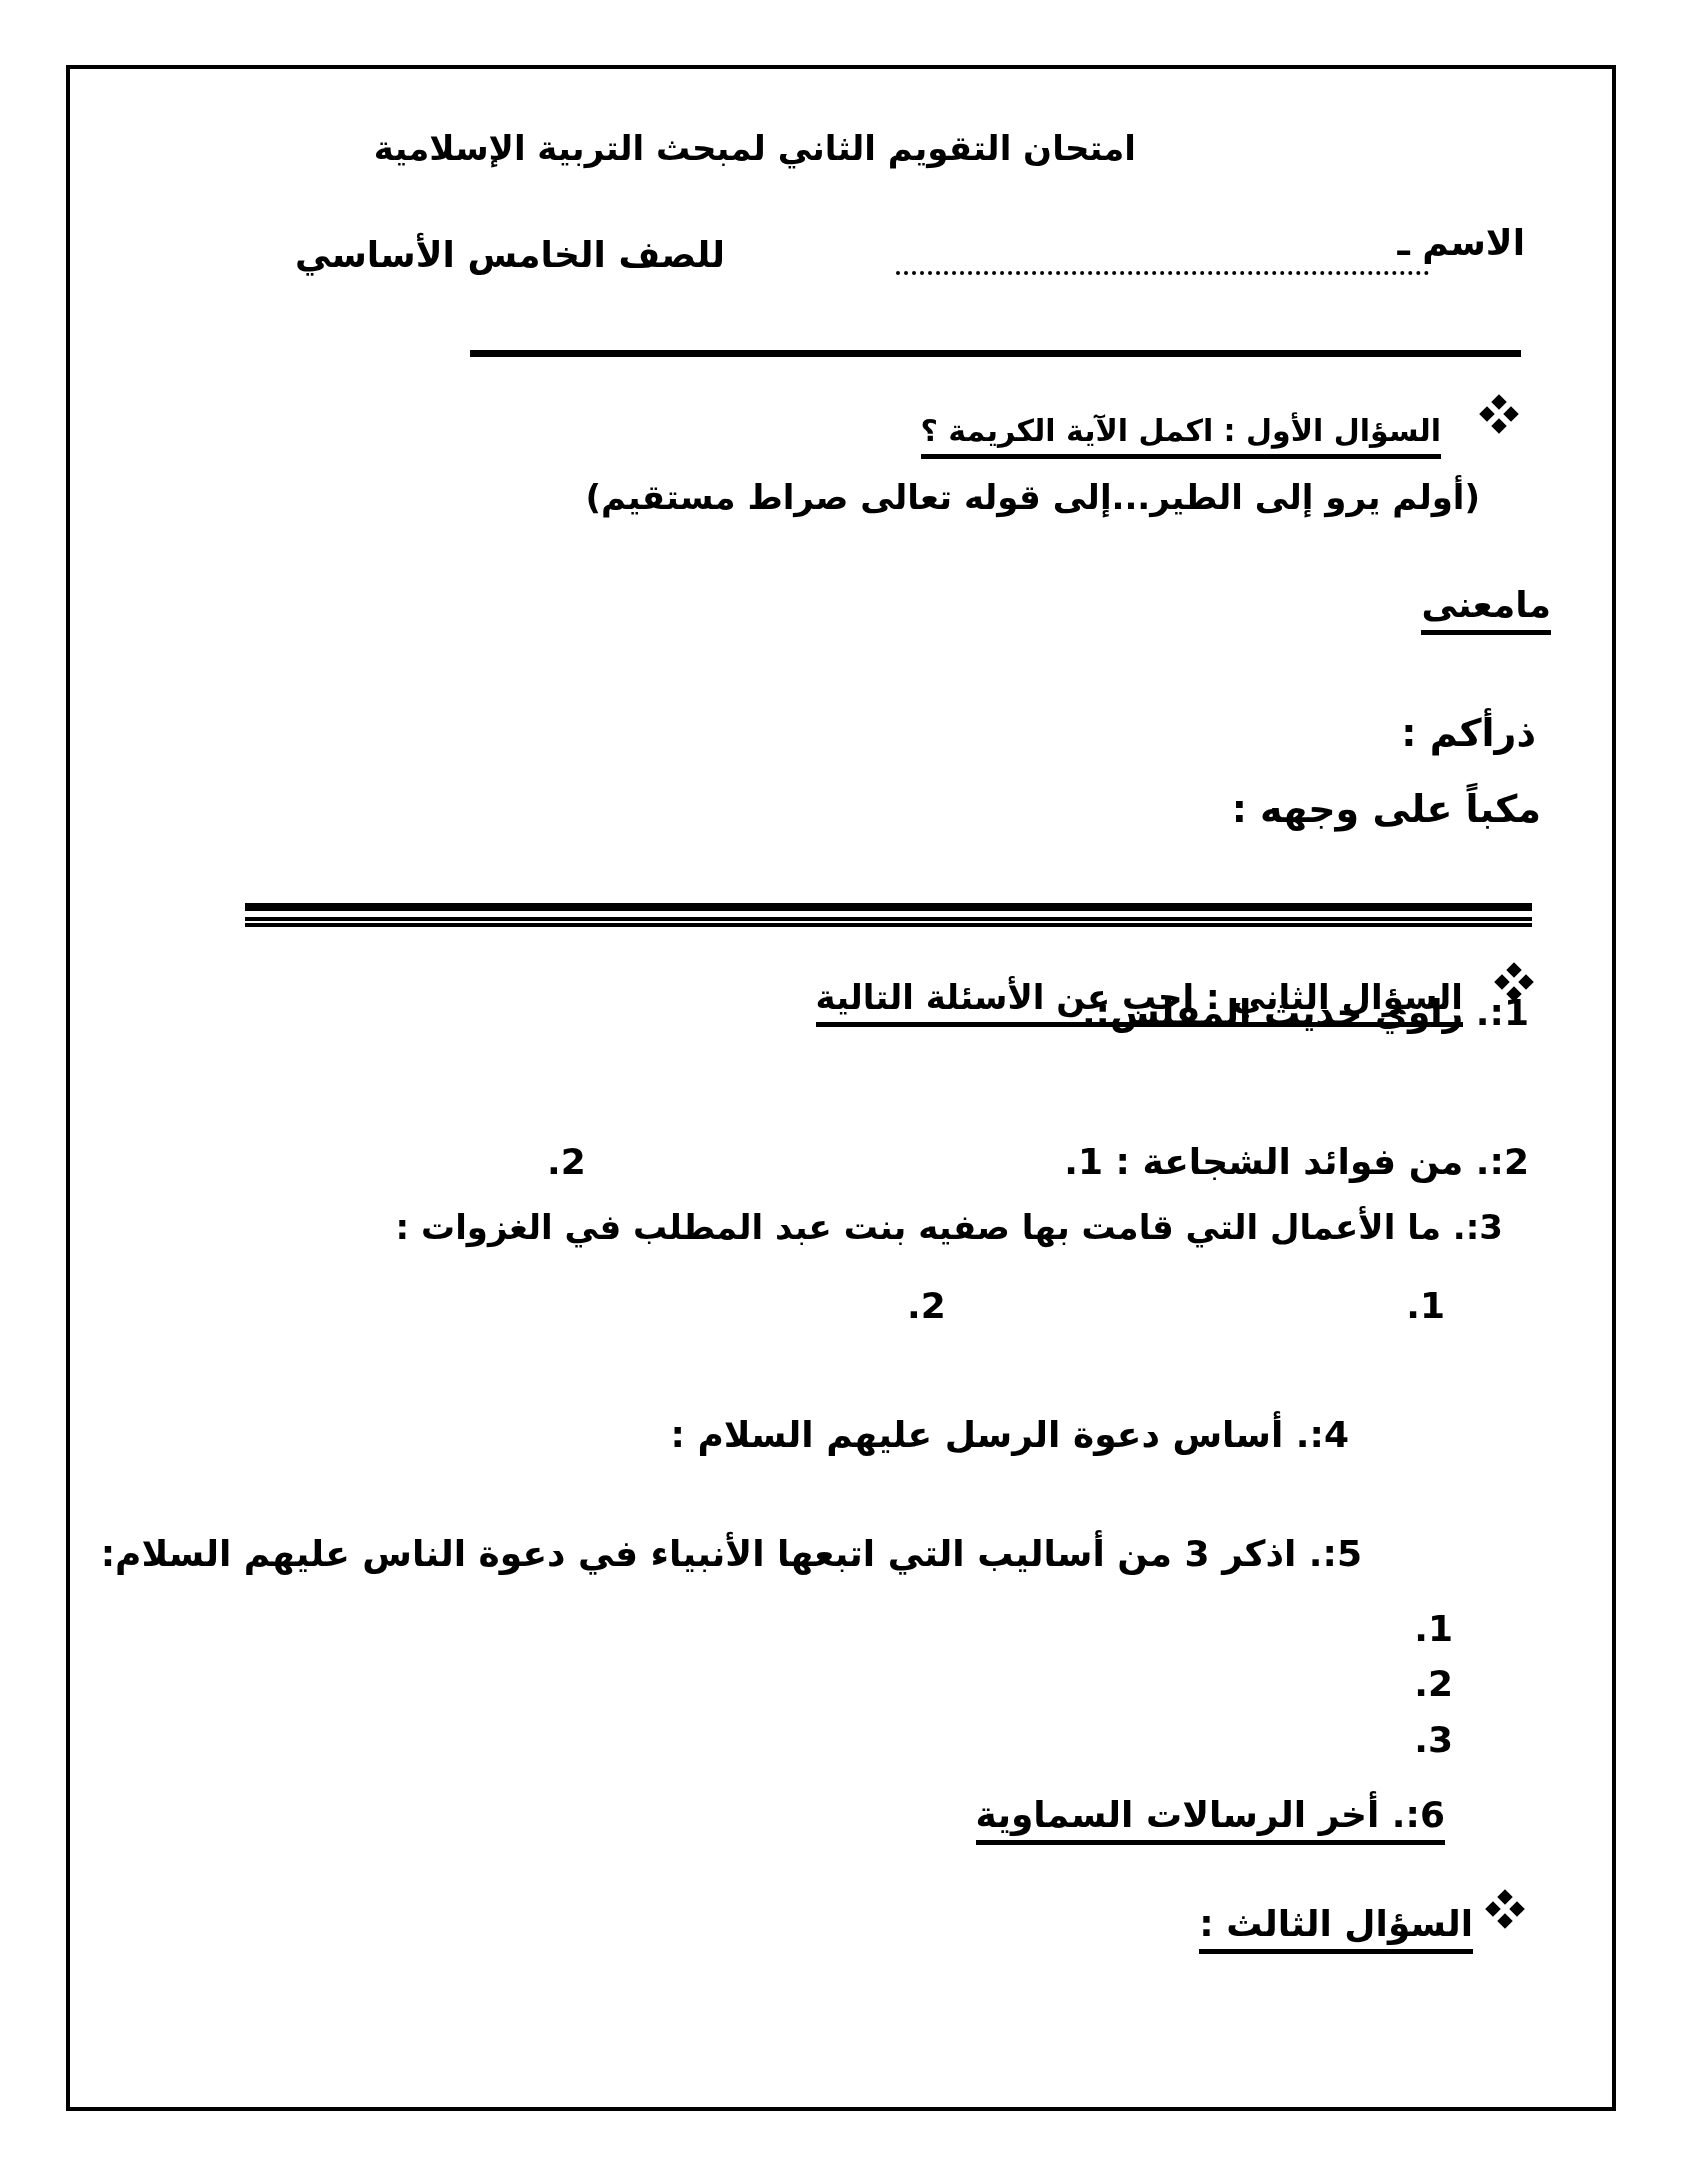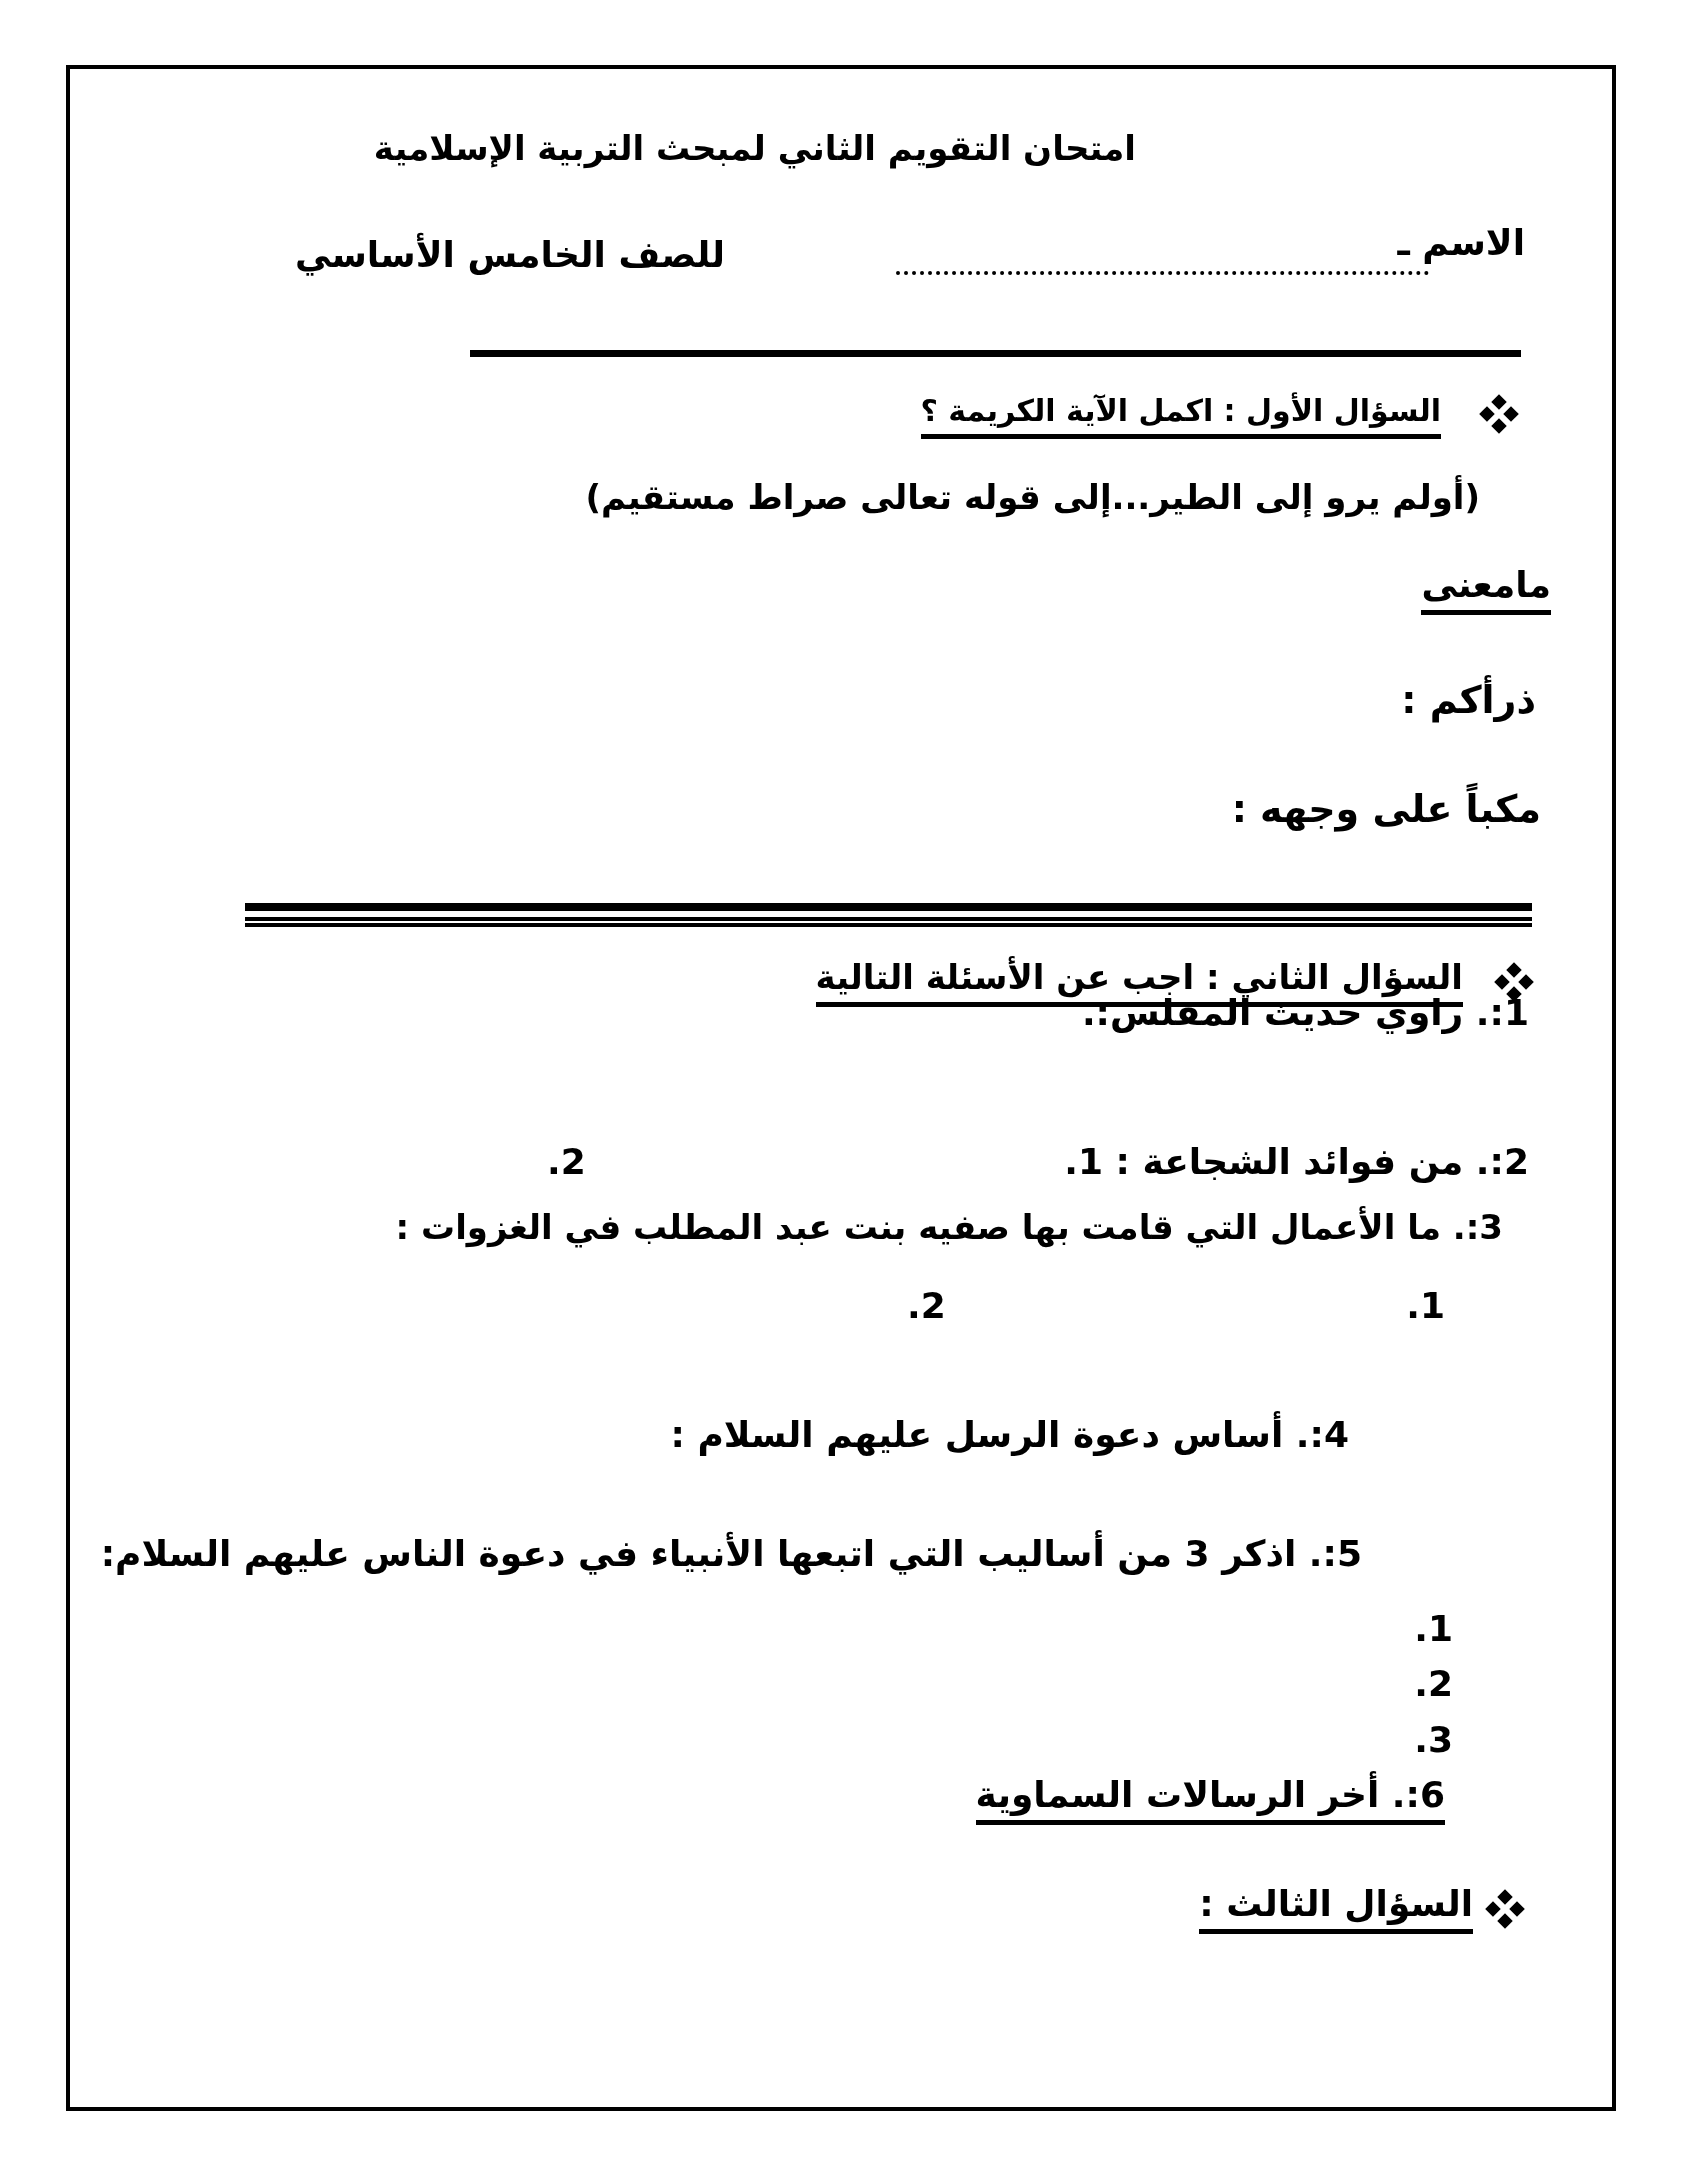--- a/index.html
+++ b/index.html
@@ -29,20 +29,21 @@
     position: absolute;
     direction: rtl;
     white-space: nowrap;
     font-weight: bold;
     color: #000;
     line-height: 1.15;
   }
   .u {
     border-bottom: 5px solid #000;
     padding-bottom: 5px;
+    margin-top: 20px;
   }
   .fs30 { font-size: 30px; }
   .fs34 { font-size: 34px; }
   .fs36 { font-size: 36px; }
   .fs38 { font-size: 38px; }
 
   
   .diamond-bullet {
     position: absolute;
     width: 28px;
@@ -98,21 +99,21 @@
 
   <div class="head-rule"></div>
 
   <span class="diamond-bullet" style="top:400px; right:170px;"></span>
   <div class="t fs30 u" style="top:394px; right:242px;">السؤال الأول :  اكمل الآية الكريمة ؟</div>
 
   <div class="t fs34" style="top:478px; right:203px;">(أولم يرو إلى الطير...إلى قوله تعالى صراط مستقيم)</div>
 
   <div class="t fs36 u" style="top:564px; right:132px;">مامعنى</div>
 
-  <div class="t fs38" style="top:679px; right:147px;">ذرأكم :</div>
+  <div class="t fs38" style="top:712px; right:147px;">ذرأكم :</div>
 
   <div class="t fs38" style="top:788px; right:142px;margin-left:45px;">مكباً على وجهه :</div>
 
   <div class="separator">
     <div class="bar-thick"></div>
     <div class="gap-a"></div>
     <div class="bar-thin"></div>
     <div class="gap-b"></div>
     <div class="bar-thin"></div>
   </div>

